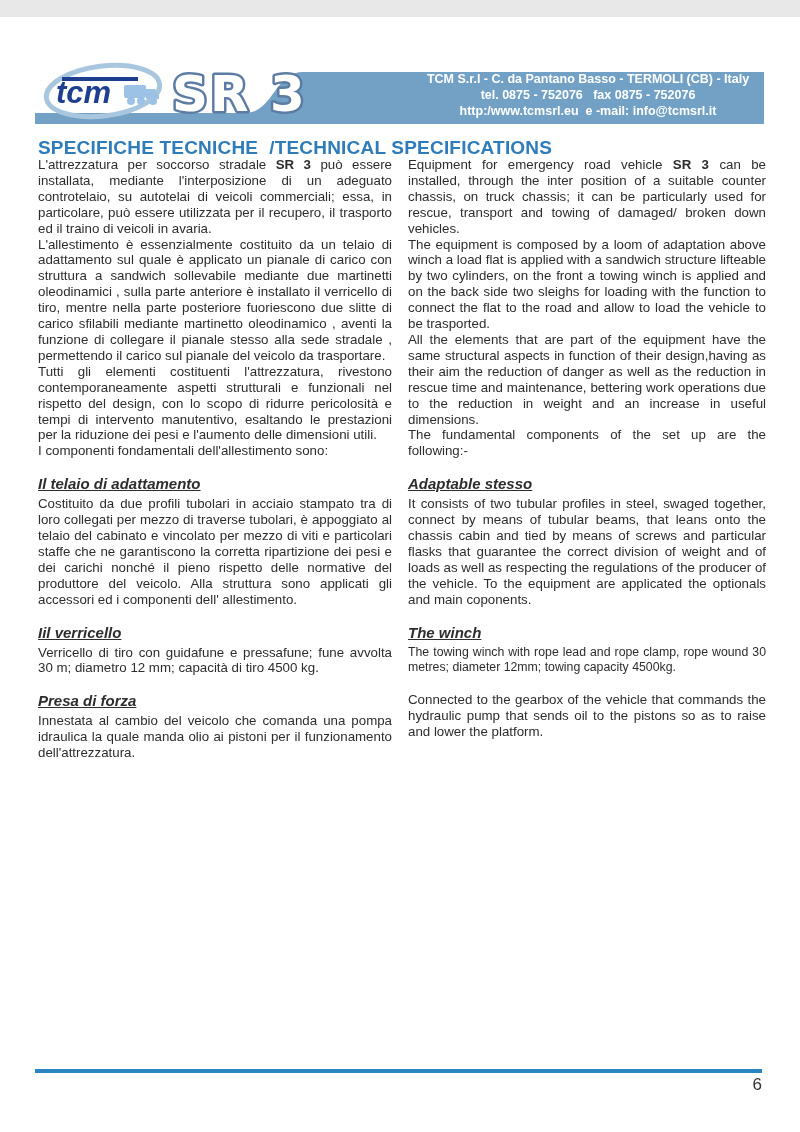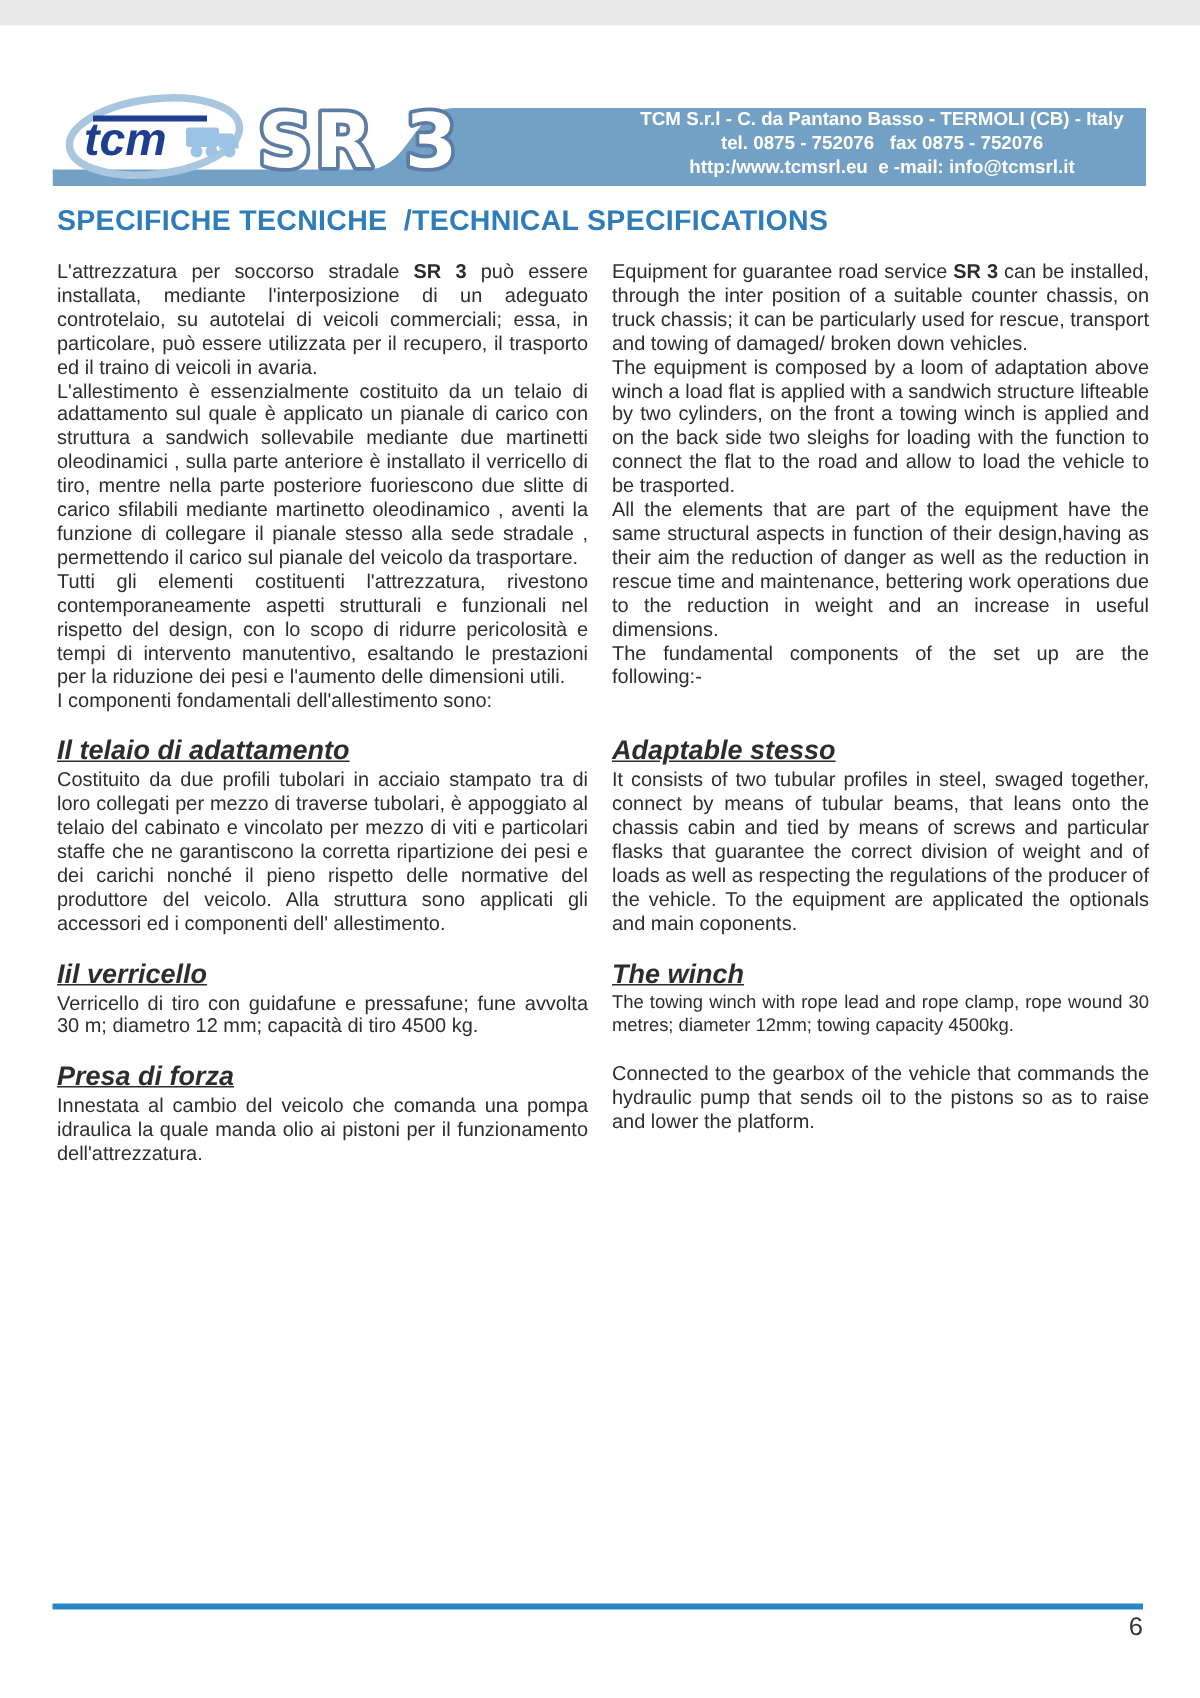--- a/index.html
+++ b/index.html
@@ -18,28 +18,28 @@
   .logo-svg{position:absolute;left:40px;top:44px;}
   .sr3-svg{position:absolute;left:166px;top:40px;}
   
   .doc-title{
     position:absolute;left:38px;top:120px;
     font-size:19px;font-weight:bold;color:#2e7cb9;letter-spacing:0.2px;
     white-space:pre;
   }
   
   .content{
-    position:absolute;left:38px;top:156px;width:728px;
+    position:absolute;left:38px;top:140px;width:728px;
     display:grid;grid-template-columns:354px 358px;column-gap:16px;row-gap:16px;
   }
   .cell{font-size:13.3px;line-height:15.9px;text-align:justify;}
   .cell p{margin:0;}
   .b{font-weight:bold;}
   .sec-heading{
-    font-size:18px;font-weight:bold;font-style:italic;
+    font-size:15px;font-weight:bold;font-style:italic;
     text-decoration:underline;margin:0 0 3px 0;line-height:18px;text-align:left;
   }
   .small-body{font-size:12.3px;line-height:15.9px;}
   
   .footer-rule{
     position:absolute;left:35px;top:1052px;width:727px;height:4px;
     background:#2b85c2;
   }
   .page-number{
     position:absolute;right:38px;top:1058px;font-size:17px;color:#333333;
@@ -82,21 +82,21 @@
   <div class="content">
 
     <div class="cell">
       <p><span>L'attrezzatura per soccorso stradale </span><span class="b">SR 3</span><span> può essere installata, mediante l'interposizione di un adeguato controtelaio, su autotelai di veicoli commerciali; essa, in particolare, può essere utilizzata per il recupero, il trasporto ed il traino di veicoli in avaria.</span></p>
       <p>L'allestimento è essenzialmente costituito da un telaio di adattamento sul quale è applicato un pianale di carico con struttura a sandwich sollevabile mediante due martinetti oleodinamici , sulla parte anteriore è installato il verricello di tiro, mentre nella parte posteriore fuoriescono due slitte di carico sfilabili mediante martinetto oleodinamico , aventi la funzione di collegare il pianale stesso alla sede stradale , permettendo il carico sul pianale del veicolo da trasportare.</p>
       <p>Tutti gli elementi costituenti l'attrezzatura, rivestono contemporaneamente aspetti strutturali e funzionali nel rispetto del design, con lo scopo di ridurre pericolosità e tempi di intervento manutentivo, esaltando le prestazioni per la riduzione dei pesi e l'aumento delle dimensioni utili.</p>
       <p>I componenti fondamentali dell'allestimento sono:</p>
     </div>
 
     <div class="cell">
-      <p><span>Equipment for guarantee road service </span><span class="b">SR 3</span><span> can be installed, through the inter position of a suitable counter chassis, on truck chassis; it can be particularly used for rescue, transport and towing of damaged/ broken down vehicles.</span></p>
+      <p><span>Equipment for emergency road vehicle </span><span class="b">SR 3</span><span> can be installed, through the inter position of a suitable counter chassis, on truck chassis; it can be particularly used for rescue, transport and towing of damaged/ broken down vehicles.</span></p>
       <p>The equipment is composed by a loom of adaptation above winch a load flat is applied with a sandwich structure lifteable by two cylinders, on the front a towing winch is applied and on the back side two sleighs for loading with the function to connect the flat to the road and allow to load the vehicle to be trasported.</p>
       <p>All the elements that are part of the equipment have the same structural aspects in function of their design,having as their aim the reduction of danger as well as the reduction in rescue time and maintenance, bettering work operations due to the reduction in weight and an increase in useful dimensions.</p>
       <p>The fundamental components of the set up are the following:-</p>
     </div>
 
     <div class="cell">
       <div class="sec-heading">Il telaio di adattamento</div>
       <p>Costituito da due profili tubolari in acciaio stampato tra di loro collegati per mezzo di traverse tubolari, è appoggiato al telaio del cabinato e vincolato per mezzo di viti e particolari staffe che ne garantiscono la corretta ripartizione dei pesi e dei carichi nonché il pieno rispetto delle normative del produttore del veicolo. Alla struttura sono applicati gli accessori ed i componenti dell' allestimento.</p>
     </div>
     <div class="cell">

